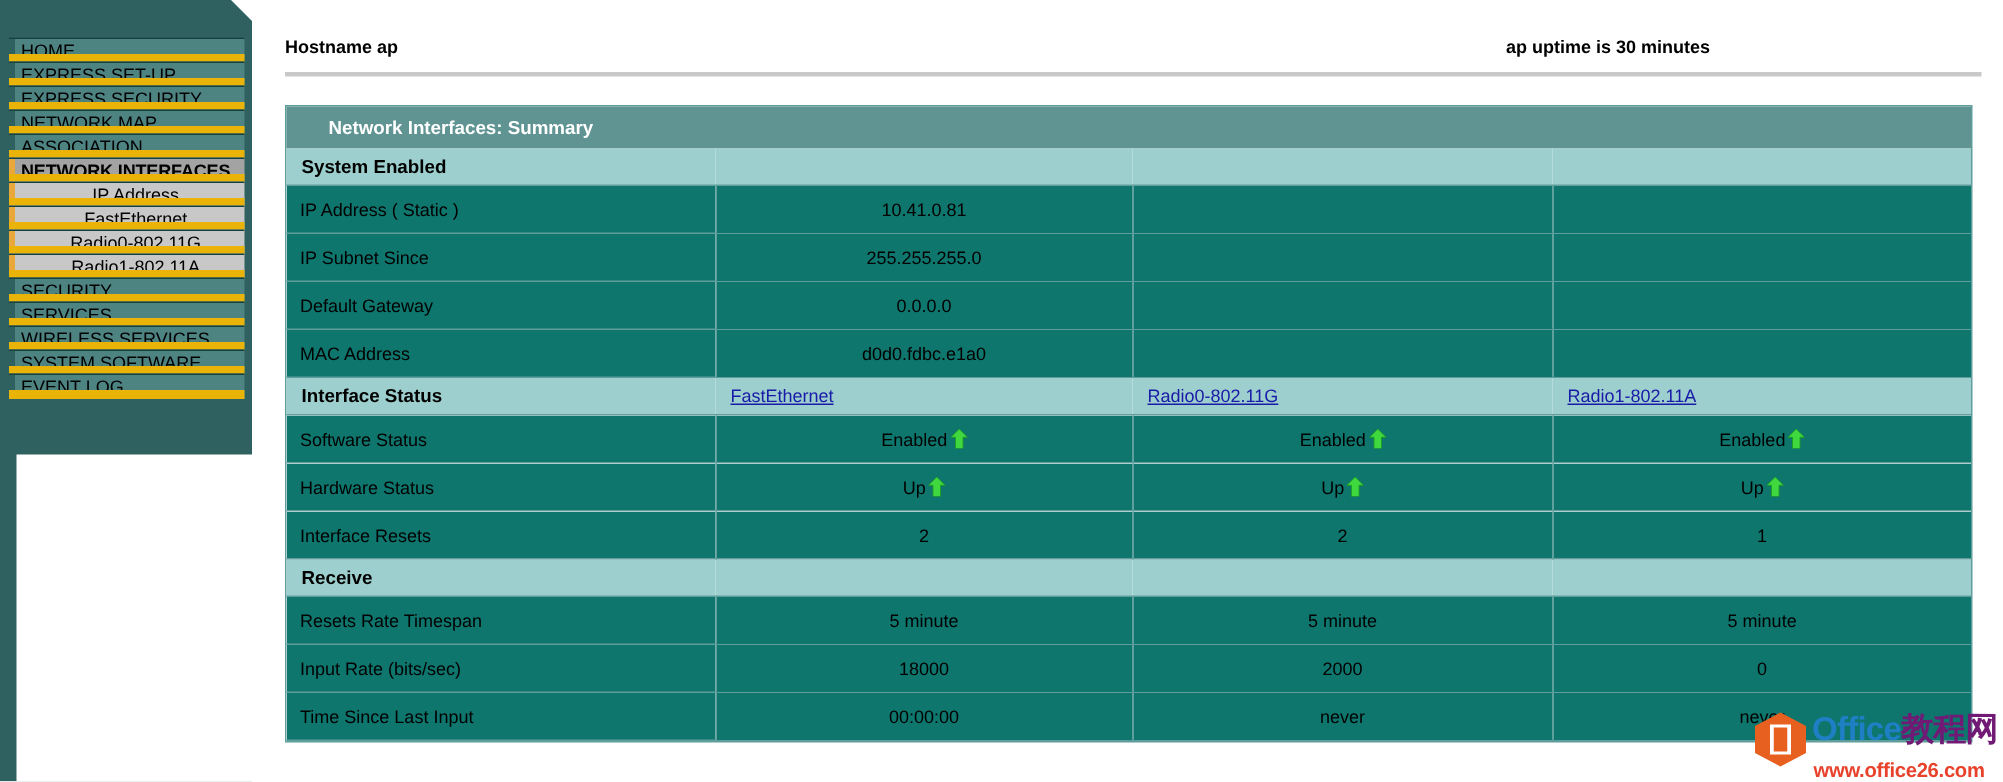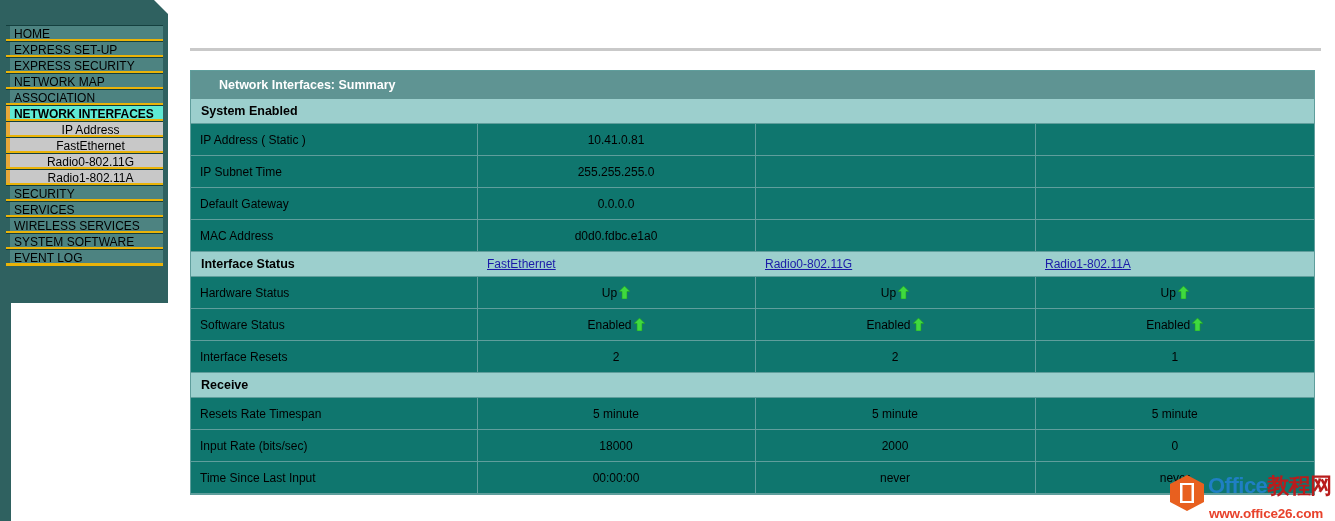--- a/index.html
+++ b/index.html
@@ -48,39 +48,39 @@
     left: 6px;
     top: 26px;
     width: 157px;
   }
   .nav-item {
     position: relative;
     height: 17px;
     line-height: 16px;
     box-sizing: border-box;
     border-top: 1px solid #14403f;
-    border-bottom: 3px solid #eab308;
+    border-bottom: 6px solid #eab308;
     margin-top: -1px;
     background: #4d8381;
     color: #000000;
     font-size: 12px;
     padding-left: 8px;
     white-space: nowrap;
     overflow: hidden;
   }
   .nav-item .bar {
     position: absolute;
     left: 0;
     top: 0;
     bottom: 0;
     width: 4px;
     background: #2f6160;
   }
   .nav-item.active {
-    background: #5eead4;
+    background: #a3a3a3;
     font-weight: bold;
     letter-spacing: -0.1px;
   }
   .nav-item.active .bar { background: #e8a83a; }
   .nav-item.sub {
     background: #c8c8c8;
     padding-left: 12px;
     text-align: center;
   }
   .nav-item.sub .bar { background: #e8a83a; }
@@ -224,21 +224,21 @@
     position: absolute;
     left: 40px;
     top: 1px;
     font-size: 22px;
     font-weight: bold;
     color: #1f7fc4;
     letter-spacing: -0.5px;
     white-space: nowrap;
     font-family: "Liberation Sans", sans-serif;
   }
-  .wm-text1 .cn { color: #b91c1c; }
+  .wm-text1 .cn { color: #701a75; }
   .wm-text2 {
     position: absolute;
     left: 41px;
     top: 36px;
     font-size: 13.5px;
     font-weight: bold;
     color: #e8422c;
     letter-spacing: -0.2px;
     white-space: nowrap;
   }
@@ -310,20 +310,24 @@
         <span>SYSTEM SOFTWARE</span>
       </div>
       <div class="nav-item">
         <span class="bar"></span>
         <span>EVENT LOG</span>
       </div>
 
     </div>
   </div>
 
+  <div class="hdr">
+    <div class="hdr-host">Hostname ap</div>
+    <div class="hdr-uptime">ap uptime is 30 minutes</div>
+  </div>
   <div class="hdr-rule"></div>
 
   <div class="panel">
     <div class="panel-title">Network Interfaces: Summary</div>
 
     <table class="grid">
       <colgroup>
         <col class="c1">
           <col class="c2">
           <col class="c3">
@@ -338,21 +342,21 @@
           <td></td>
         </tr>
 
         <tr class="data">
           <td class="label first">IP Address ( Static )</td>
           <td class="val">10.41.0.81</td>
           <td class="val"></td>
           <td class="val last"></td>
         </tr>
         <tr class="data">
-          <td class="label first">IP Subnet Time</td>
+          <td class="label first">IP Subnet Since</td>
           <td class="val">255.255.255.0</td>
           <td class="val"></td>
           <td class="val last"></td>
         </tr>
         <tr class="data">
           <td class="label first">Default Gateway</td>
           <td class="val">0.0.0.0</td>
           <td class="val"></td>
           <td class="val last"></td>
         </tr>
@@ -366,20 +370,54 @@
         <tr class="section">
           <td>Interface Status</td>
           <td class="hdr-link">
             <a href="#">FastEthernet</a>
           </td>
           <td class="hdr-link">
             <a href="#">Radio0-802.11G</a>
           </td>
           <td class="hdr-link">
             <a href="#">Radio1-802.11A</a>
+          </td>
+        </tr>
+
+        <tr class="data">
+          <td class="label first">Software Status</td>
+          <td class="val">
+            <span class="val-wrap">
+              <span>Enabled</span>
+              <span class="arrow-up">
+                <svg width="11" height="13" viewBox="0 0 11 13">
+                    <path d="M5.5 0 L11 5.5 L8 5.5 L8 13 L3 13 L3 5.5 L0 5.5 Z" fill="#3fd93f" stroke="#1f9e1f" stroke-width="0.6"></path>
+                  </svg>
+              </span>
+            </span>
+          </td>
+          <td class="val">
+            <span class="val-wrap">
+              <span>Enabled</span>
+              <span class="arrow-up">
+                <svg width="11" height="13" viewBox="0 0 11 13">
+                    <path d="M5.5 0 L11 5.5 L8 5.5 L8 13 L3 13 L3 5.5 L0 5.5 Z" fill="#3fd93f" stroke="#1f9e1f" stroke-width="0.6"></path>
+                  </svg>
+              </span>
+            </span>
+          </td>
+          <td class="val last">
+            <span class="val-wrap">
+              <span>Enabled</span>
+              <span class="arrow-up">
+                <svg width="11" height="13" viewBox="0 0 11 13">
+                    <path d="M5.5 0 L11 5.5 L8 5.5 L8 13 L3 13 L3 5.5 L0 5.5 Z" fill="#3fd93f" stroke="#1f9e1f" stroke-width="0.6"></path>
+                  </svg>
+              </span>
+            </span>
           </td>
         </tr>
 
         <tr class="data">
           <td class="label first">Hardware Status</td>
           <td class="val">
             <span class="val-wrap">
               <span>Up</span>
               <span class="arrow-up">
                 <svg width="11" height="13" viewBox="0 0 11 13">
@@ -394,54 +432,20 @@
               <span class="arrow-up">
                 <svg width="11" height="13" viewBox="0 0 11 13">
                     <path d="M5.5 0 L11 5.5 L8 5.5 L8 13 L3 13 L3 5.5 L0 5.5 Z" fill="#3fd93f" stroke="#1f9e1f" stroke-width="0.6"></path>
                   </svg>
               </span>
             </span>
           </td>
           <td class="val last">
             <span class="val-wrap">
               <span>Up</span>
-              <span class="arrow-up">
-                <svg width="11" height="13" viewBox="0 0 11 13">
-                    <path d="M5.5 0 L11 5.5 L8 5.5 L8 13 L3 13 L3 5.5 L0 5.5 Z" fill="#3fd93f" stroke="#1f9e1f" stroke-width="0.6"></path>
-                  </svg>
-              </span>
-            </span>
-          </td>
-        </tr>
-
-        <tr class="data">
-          <td class="label first">Software Status</td>
-          <td class="val">
-            <span class="val-wrap">
-              <span>Enabled</span>
-              <span class="arrow-up">
-                <svg width="11" height="13" viewBox="0 0 11 13">
-                    <path d="M5.5 0 L11 5.5 L8 5.5 L8 13 L3 13 L3 5.5 L0 5.5 Z" fill="#3fd93f" stroke="#1f9e1f" stroke-width="0.6"></path>
-                  </svg>
-              </span>
-            </span>
-          </td>
-          <td class="val">
-            <span class="val-wrap">
-              <span>Enabled</span>
-              <span class="arrow-up">
-                <svg width="11" height="13" viewBox="0 0 11 13">
-                    <path d="M5.5 0 L11 5.5 L8 5.5 L8 13 L3 13 L3 5.5 L0 5.5 Z" fill="#3fd93f" stroke="#1f9e1f" stroke-width="0.6"></path>
-                  </svg>
-              </span>
-            </span>
-          </td>
-          <td class="val last">
-            <span class="val-wrap">
-              <span>Enabled</span>
               <span class="arrow-up">
                 <svg width="11" height="13" viewBox="0 0 11 13">
                     <path d="M5.5 0 L11 5.5 L8 5.5 L8 13 L3 13 L3 5.5 L0 5.5 Z" fill="#3fd93f" stroke="#1f9e1f" stroke-width="0.6"></path>
                   </svg>
               </span>
             </span>
           </td>
         </tr>
 
         <tr class="data">

